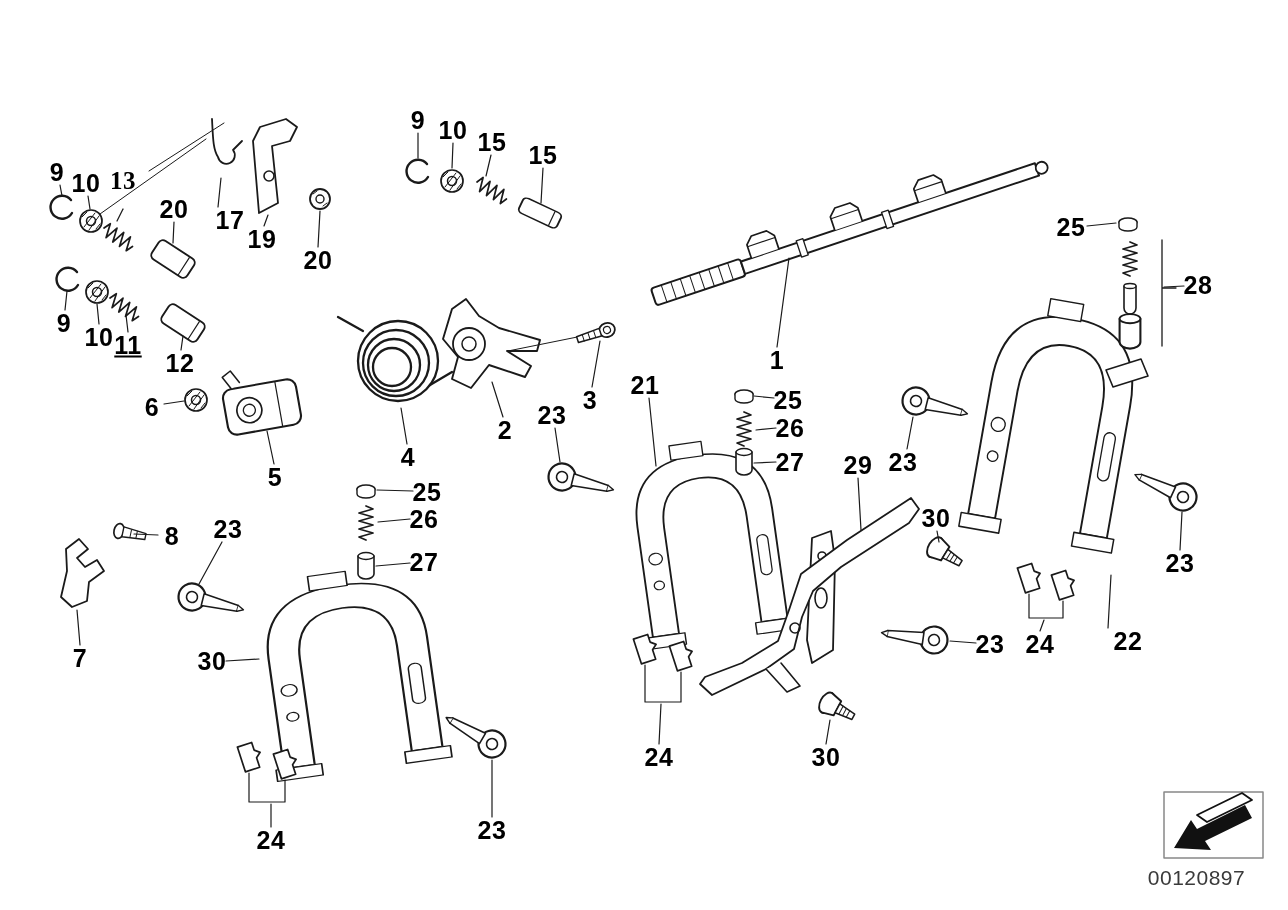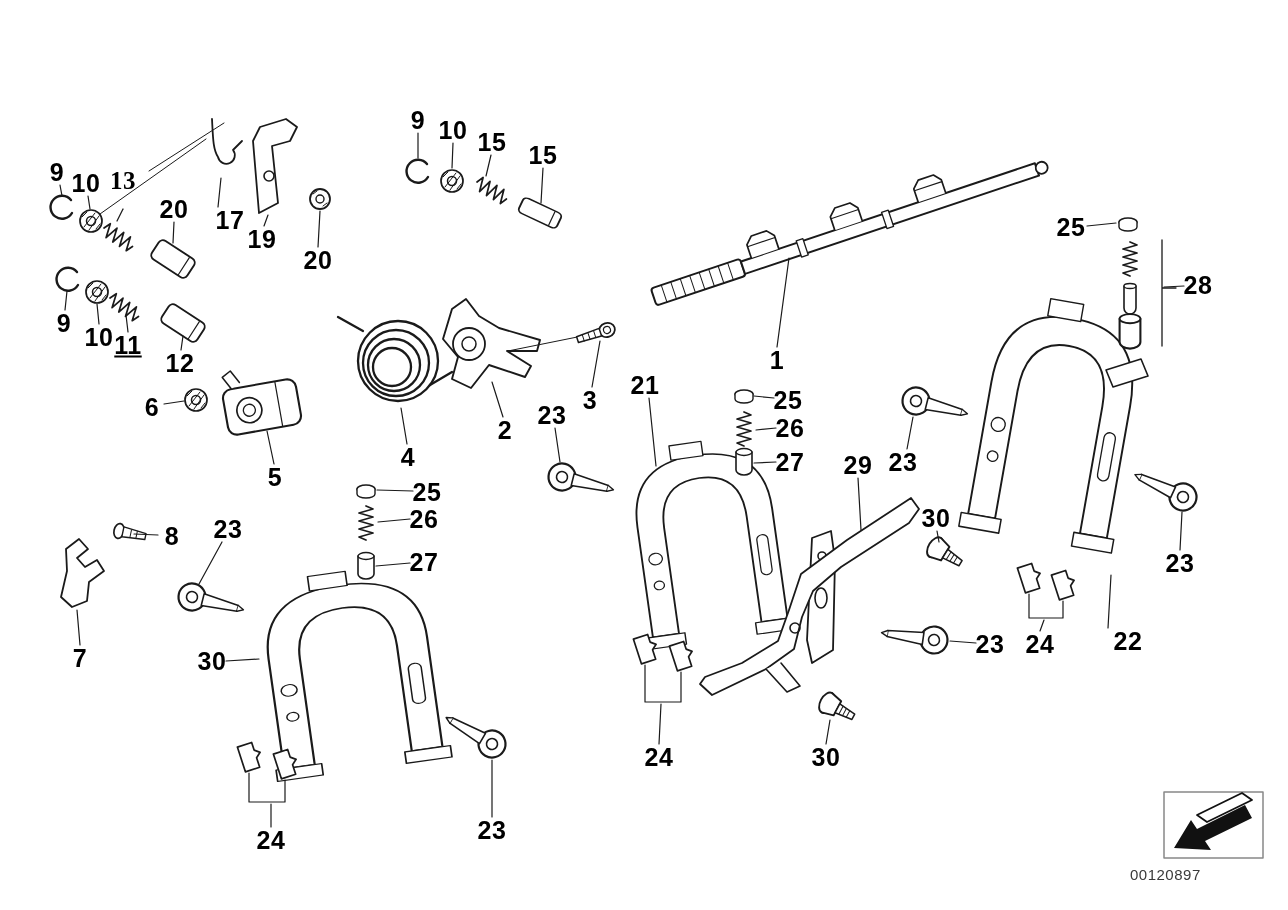--- a/index.html
+++ b/index.html
@@ -10,22 +10,22 @@
   }
   .stage{position:absolute;inset:0}
   svg.drawing{position:absolute;top:0;left:0}
   #callout-layer{position:absolute;inset:0;pointer-events:none}
   .callout{
     position:absolute;transform:translate(-50%,-50%);
     font-weight:bold;font-size:25px;line-height:1;color:#000;
     letter-spacing:.5px;white-space:nowrap;
   }
   .drawing-id{
-    position:absolute;left:1130px;top:866px;width:133px;text-align:left;
-    font-size:15px;color:#3a3a3a;letter-spacing:.5px;
+    position:absolute;left:1130px;top:866px;width:133px;text-align:center;
+    font-size:21px;color:#3a3a3a;letter-spacing:.5px;
   }
 </style>
 </head>
 <body>
 
 <div class="stage">
 
 <svg class="drawing" width="1288" height="910" viewBox="0 0 1288 910" xmlns="http://www.w3.org/2000/svg">
   <defs>
     <g id="ring-open">

